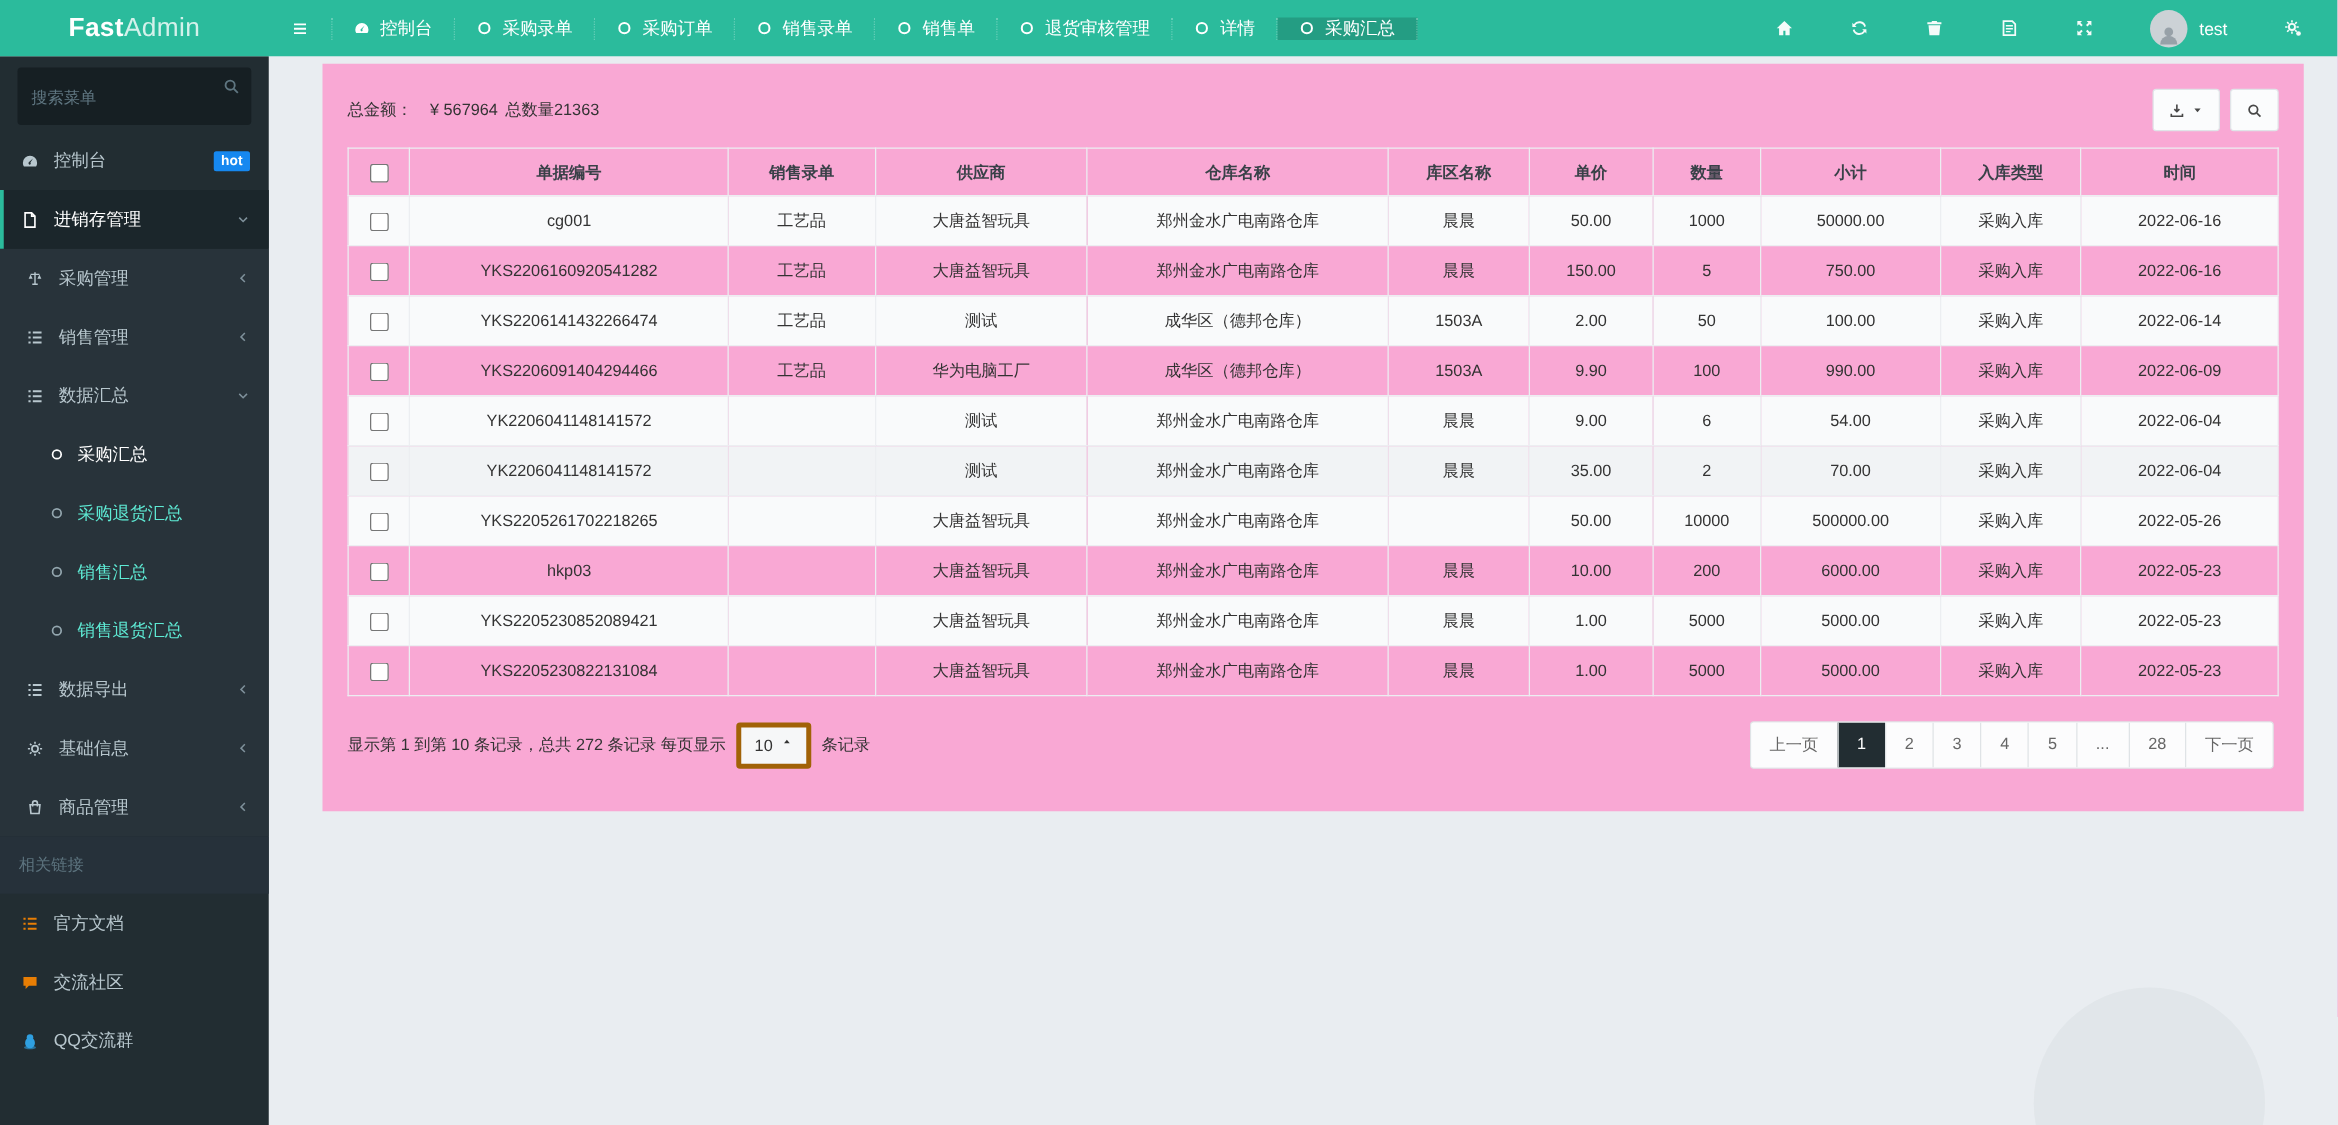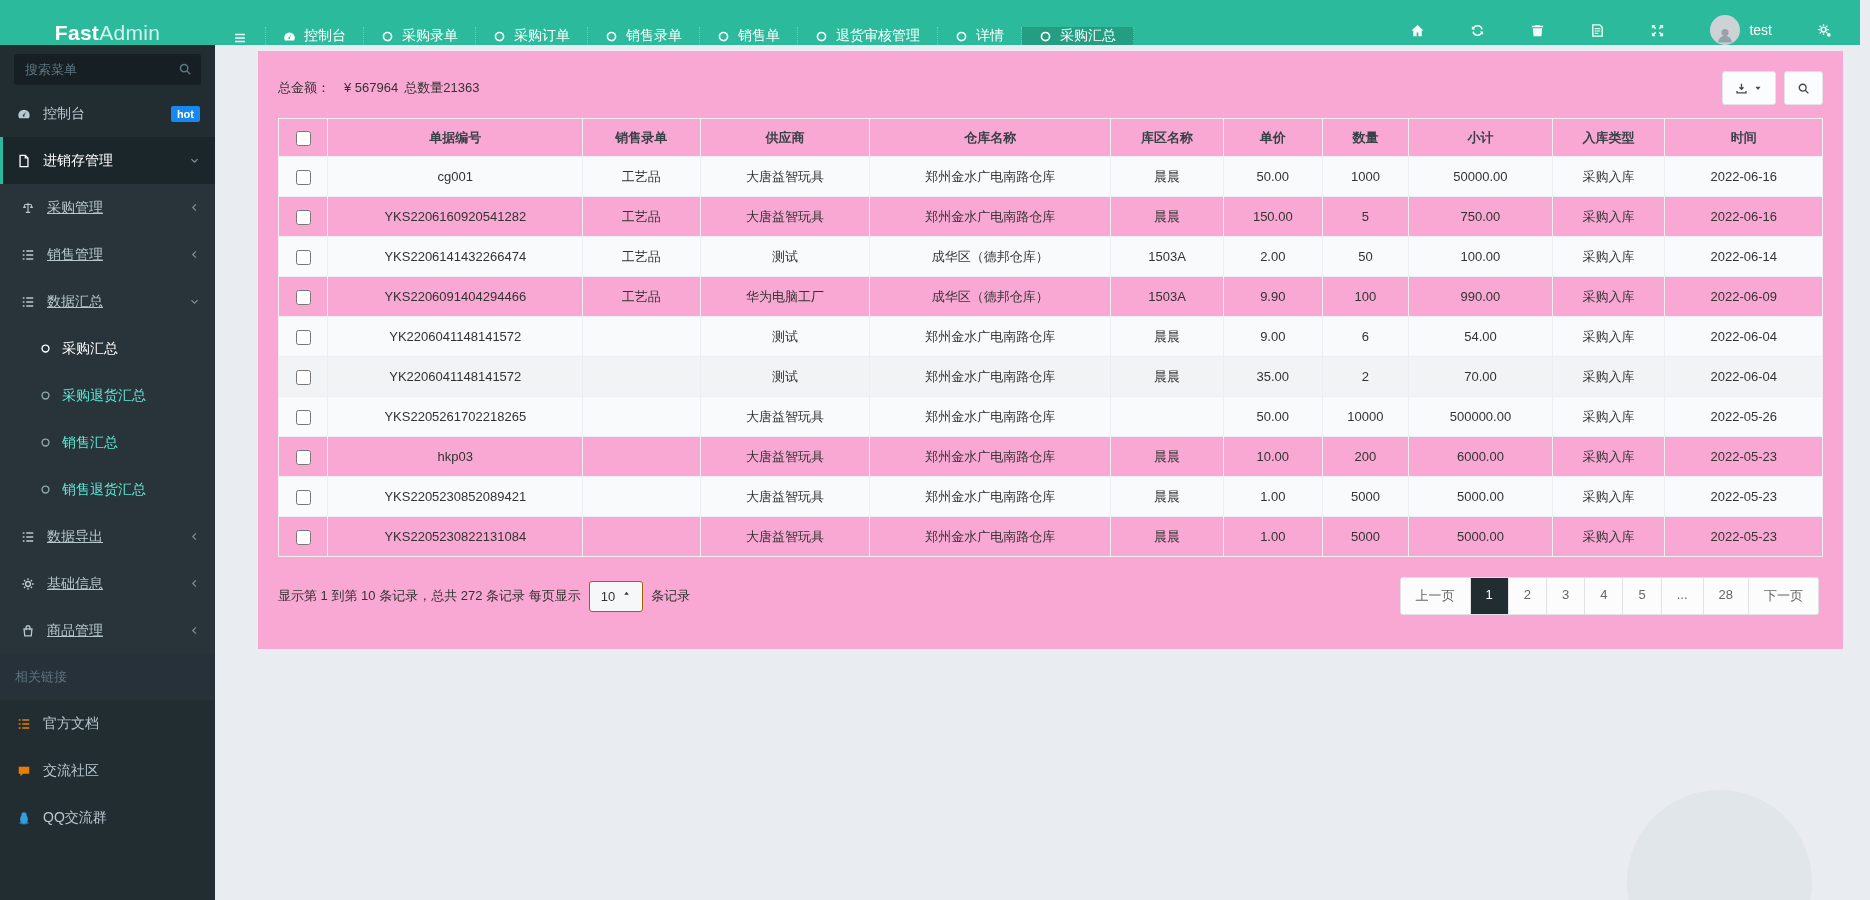--- a/index.html
+++ b/index.html
@@ -6,22 +6,22 @@
   html,body { margin:0; padding:0; }
   body {
     width:1870px; height:900px; overflow:hidden; position:relative;
     font-family:"Liberation Sans","DejaVu Sans",sans-serif;
     background:#e9edf1; color:#333;
   }
   .ic { display:inline-flex; align-items:center; justify-content:center; }
   .ic svg { width:14px; height:14px; display:block; }
 
   
-  .navbar { position:absolute; top:0; left:0; right:10px; height:45px; background:#2bbb9c;
-    display:flex; align-items:flex-end; color:#fff; z-index:20; }
+  .navbar { position:absolute; top:0; left:0; right:0; height:45px; background:#2bbb9c;
+    display:flex; align-items:center; color:#fff; z-index:20; }
   .brand { width:215px; display:flex; align-items:center; justify-content:center;
     font-size:21px; letter-spacing:.3px; }
   .brand b { font-weight:bold; }
   .brand span { font-weight:300; opacity:.8; }
   .nav-toggle { width:50px; display:flex; align-items:center; justify-content:center; cursor:pointer; }
   .nav-tabs { display:flex; align-items:stretch; }
   .nav-tab { display:flex; align-items:center; gap:8px; padding:0 17px; font-size:14px;
     border-right:1px dotted rgba(255,255,255,.28); cursor:pointer; white-space:nowrap; }
   .nav-tab:first-child { border-left:1px dotted rgba(255,255,255,.28); }
   .nav-tab.active { background:rgba(0,0,0,.16); }
@@ -31,35 +31,35 @@
   .nav-icon svg { width:15px; height:15px; }
   .nav-user { display:flex; align-items:center; gap:9px; cursor:pointer; font-size:14px; }
   .avatar { width:30px; height:30px; border-radius:50%; background:#ccd2d6; color:#97a1a8;
     display:flex; align-items:flex-end; justify-content:center; overflow:hidden; }
   .avatar svg { width:20px; height:20px; }
 
   
   .sidebar { position:absolute; top:45px; left:0; bottom:0; width:215px; background:#222d32;
     color:#b8c7ce; z-index:15; }
   .side-search { margin:9px 14px 5px; position:relative; }
-  .side-search input { width:100%; background:#161f23; border:none; border-radius:3px; height:31px;
+  .side-search input { width:100%; background:#161f23; border:none; border-radius:3px; height:46px;
     padding:0 30px 0 11px; color:#fca5a5; font-size:13px; font-family:inherit; outline:none; }
   .side-search input::placeholder { color:#5f7681; }
   .search-ic { position:absolute; right:9px; top:8px; color:#5f7681; }
   .menu-item { display:flex; align-items:center; gap:10px; padding:0 15px; height:47px;
     font-size:14px; cursor:pointer; position:relative; color:#b8c7ce; }
   .menu-item .mi-icon { width:18px; color:#b8c7ce; }
   .menu-item .chev { margin-left:auto; color:#7e909a; }
   .menu-item .chev svg { width:11px; height:11px; }
   .badge-hot { margin-left:auto; color:#fff; font-size:11px; font-weight:bold;
     padding:2px 6px; border-radius:2px; }
   .menu-item.active-parent { background:#1b262b; color:#fff; border-left:3px solid #2bbb9c; padding-left:12px; }
   .menu-item.active-parent .mi-icon { color:#fff; }
   .tree { background:#28333a; }
-  .tree > .menu-item { padding-left:19px;text-decoration:underline; }
+  .tree > .menu-item { padding-left:19px; }
   .subtree > .menu-item { padding-left:39px; color:#5eead4; }
   .subtree > .menu-item .mi-icon { width:13px; color:#93a6ae; }
   .subtree > .menu-item .mi-icon svg { width:11px; height:11px; }
   .menu-item.active { color:#fff !important; }
   .menu-item.active .mi-icon { color:#fff; }
   .section-label { padding:14px 15px; font-size:13px; color:#5c737e; background:#26313a; }
 
   
   .content { margin-left:215px; padding:0 27px 0 43px; }
   .content-header { display:flex; justify-content:space-between; align-items:center;
@@ -88,21 +88,21 @@
   th, td { border:1px solid #eceef1; text-align:center; height:40px; padding:0 4px;
     overflow:hidden; white-space:nowrap; text-overflow:ellipsis; }
   thead th { font-weight:bold; color:#394148; height:38px; }
   tbody tr:nth-child(odd) td { background:#f9fafb; }
   tbody tr.hl td { background:#f1f3f5; }
   input[type=checkbox] { width:15px; height:15px; cursor:pointer; margin:0; vertical-align:middle; }
 
   .table-footer { display:flex; justify-content:space-between; align-items:center; margin-top:16px;
     font-size:13px; color:#333; }
   .page-info { display:flex; align-items:center; gap:8px; }
-  .page-size-btn { display:inline-flex; align-items:flex-start; gap:7px; border:1px solid #a16207;
+  .page-size-btn { display:inline-flex; align-items:flex-start; gap:7px; border:4px solid #a16207;
     background:#f6f7f8; border-radius:3px; padding:7px 11px; cursor:pointer; color:#333; }
   .page-size-btn svg { width:9px; height:9px; }
   .pager { display:flex; list-style:none; margin:4px; padding:0; border:1px solid #dfe3e6;
     border-radius:3px; overflow:hidden; background:#fafbfc; }
   .pager li { padding:9px 15px; border-left:1px solid #dfe3e6; background:#fcfcfd; color:#666;
     cursor:pointer; min-width:12px; text-align:center; }
   .pager li:first-child { border-left:none; }
   .pager li.active { background:#222d32; color:#fff; }
   .pager li.ellipsis { cursor:default; }
 

